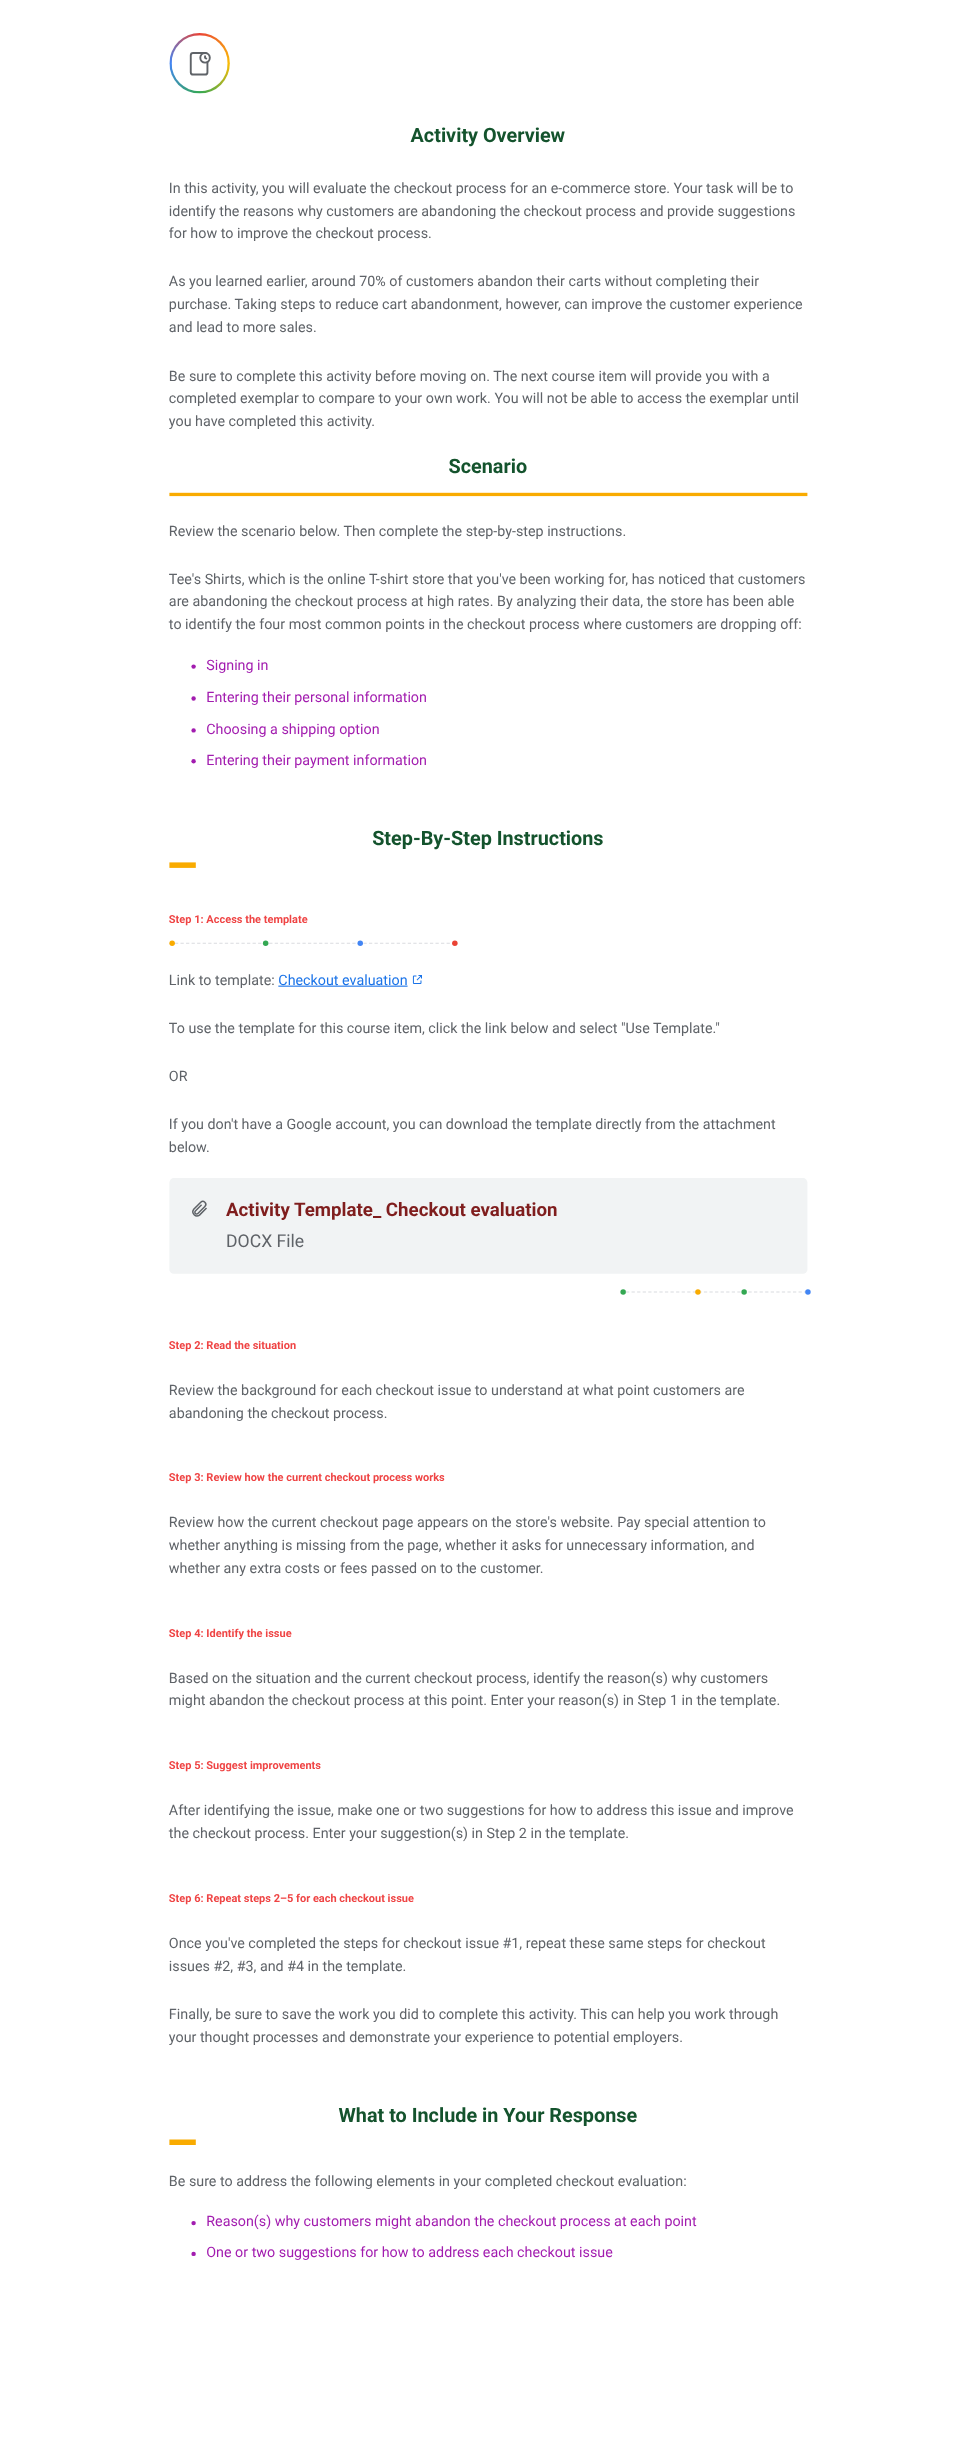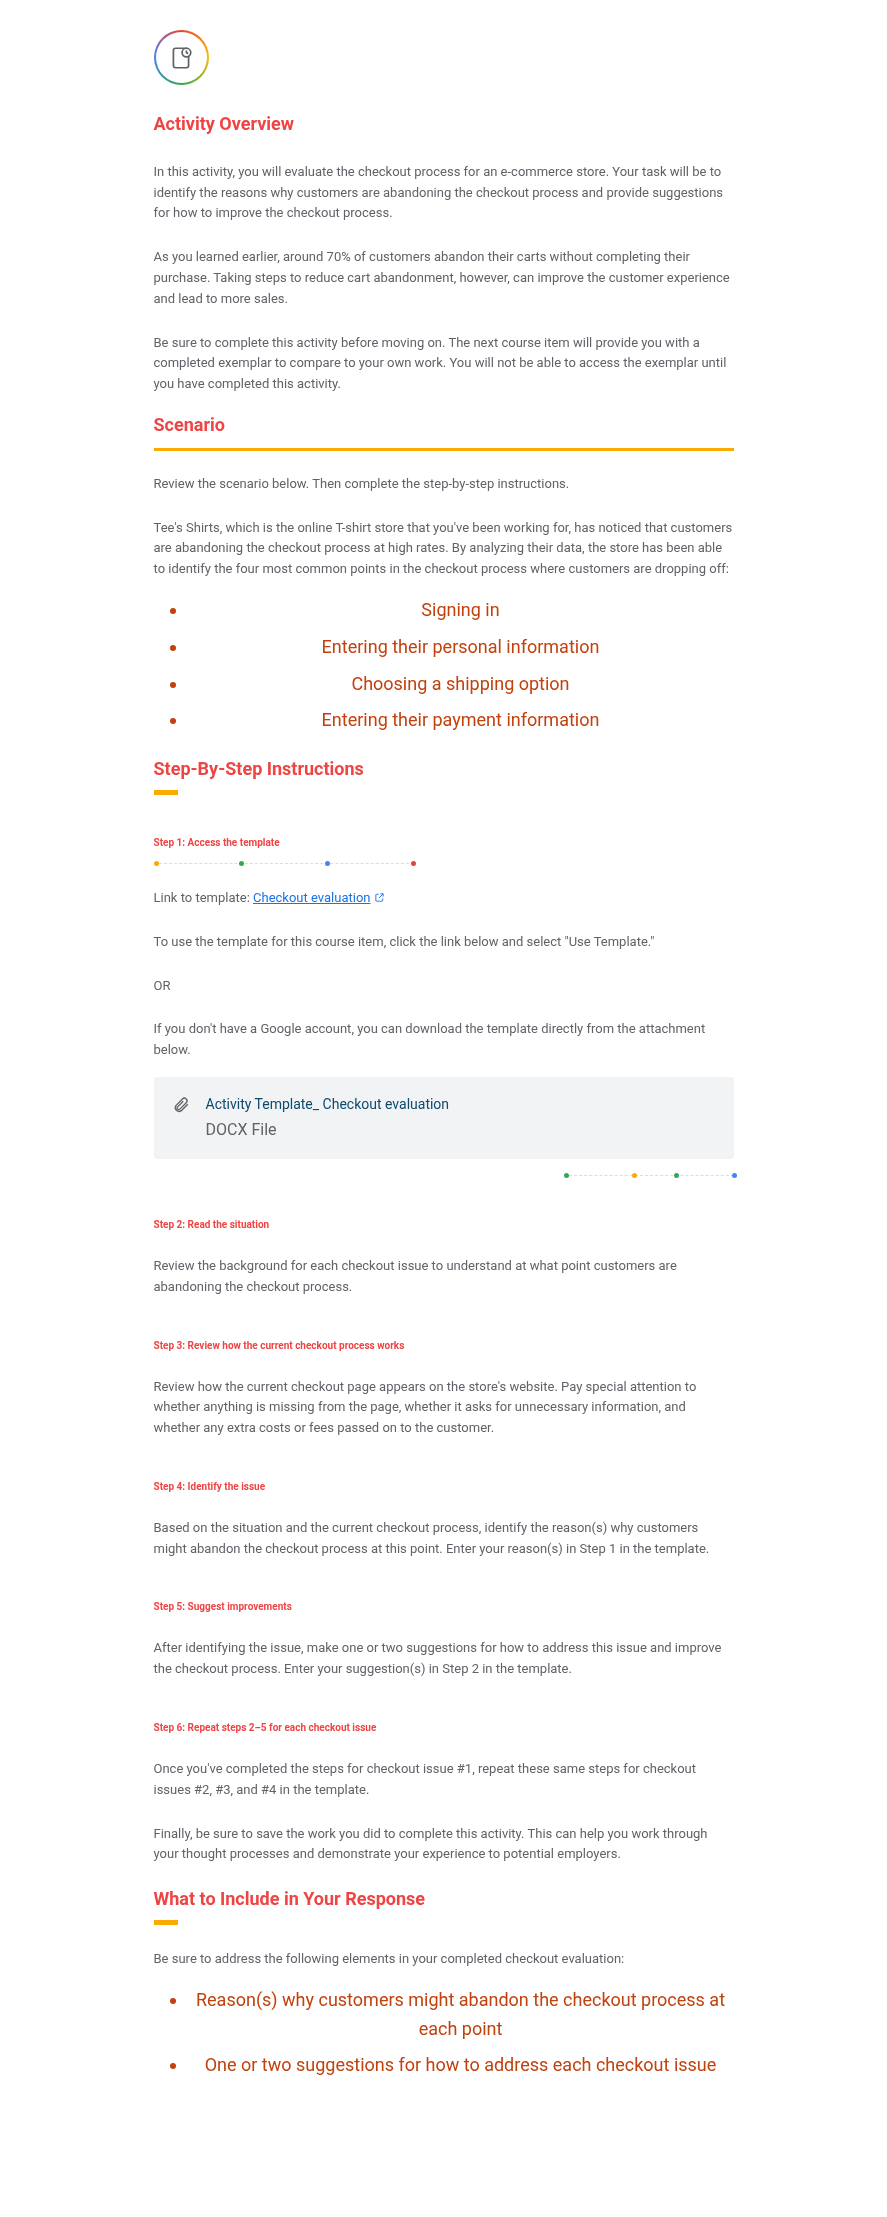--- a/index.html
+++ b/index.html
@@ -21,46 +21,46 @@
     background:
       linear-gradient(#fff,#fff) padding-box,
       conic-gradient(#ea4335,#fbbc05,#34a853,#4285f4,#ea4335) border-box;
     display:flex; align-items:center; justify-content:center;
     margin-bottom: 25px;
   }
   .logo-circle svg { width:26px; height:26px; }
   h2.section-title {
     font-size: 18px;
     font-weight: 700;
-    color: #ef4444;
+    color: #14532d;
     margin-bottom: 14px;
+    text-align: center;
   }
   h2.with-underline {
     padding-bottom: 8px;
     border-bottom: 3px solid #f9ab00;
     margin-top: 10px;
   }
-  h2.with-chip { margin-top: 20px; margin-bottom: 4px; }
+  h2.with-chip { margin-top: 46px; margin-bottom: 4px; }
   .chip {
     display:block; width: 24px; height: 5px; background:#f9ab00;
     margin: 6px 0 24px;
   }
   p.body {
     color: #5f6368;
     margin-bottom: 16px;
     font-size: 13px;
     margin-top: 23px;
   }
   ul.body-list {
     list-style: disc;
     padding-left: 34px;
     margin-bottom: 16px;
-    color:#c2410c;
-    font-size:18px;
-    text-align:center;
+    color:#a21caf;
+    font-size:13px;
   }
   ul.body-list li { margin-bottom: 8px; }
   .step-title {
     font-weight: 700;
     font-size: 10px;
     color:#ef4444;
     margin-top: 40px;
     margin-bottom: 10px;
   }
   .dots-under { width:260px; height:4px; margin-bottom:22px; position:relative; }
@@ -83,21 +83,21 @@
   a.link { color:#1a73e8; text-decoration: underline; }
   .ext-icon { width:11px; height:11px; display:inline-block; vertical-align:-1px; margin-left:3px;}
   .attachment {
     background:#f1f3f4;
     border-radius: 4px;
     padding: 16px 18px;
     display:flex; gap:16px; align-items:flex-start;
     margin: 8px 0 6px;
   }
   .attachment .clip { width:18px; flex:none; margin-top:3px; }
-  .attachment .att-title { font-weight:400; font-size:14px; color:#0c4a6e; }
+  .attachment .att-title { font-weight:700; font-size:17px; color:#7f1d1d; }
   .attachment .att-sub { font-size:16px; color:#5f6368; margin-top:2px; }
 </style>
 </head>
 <body>
 
 <div class="page">
 
   <div class="logo-circle">
     <svg viewBox="0 0 24 24" fill="none" stroke="#5f6368" stroke-width="1.6">
       <rect x="5" y="3" width="14" height="18" rx="2"></rect>

